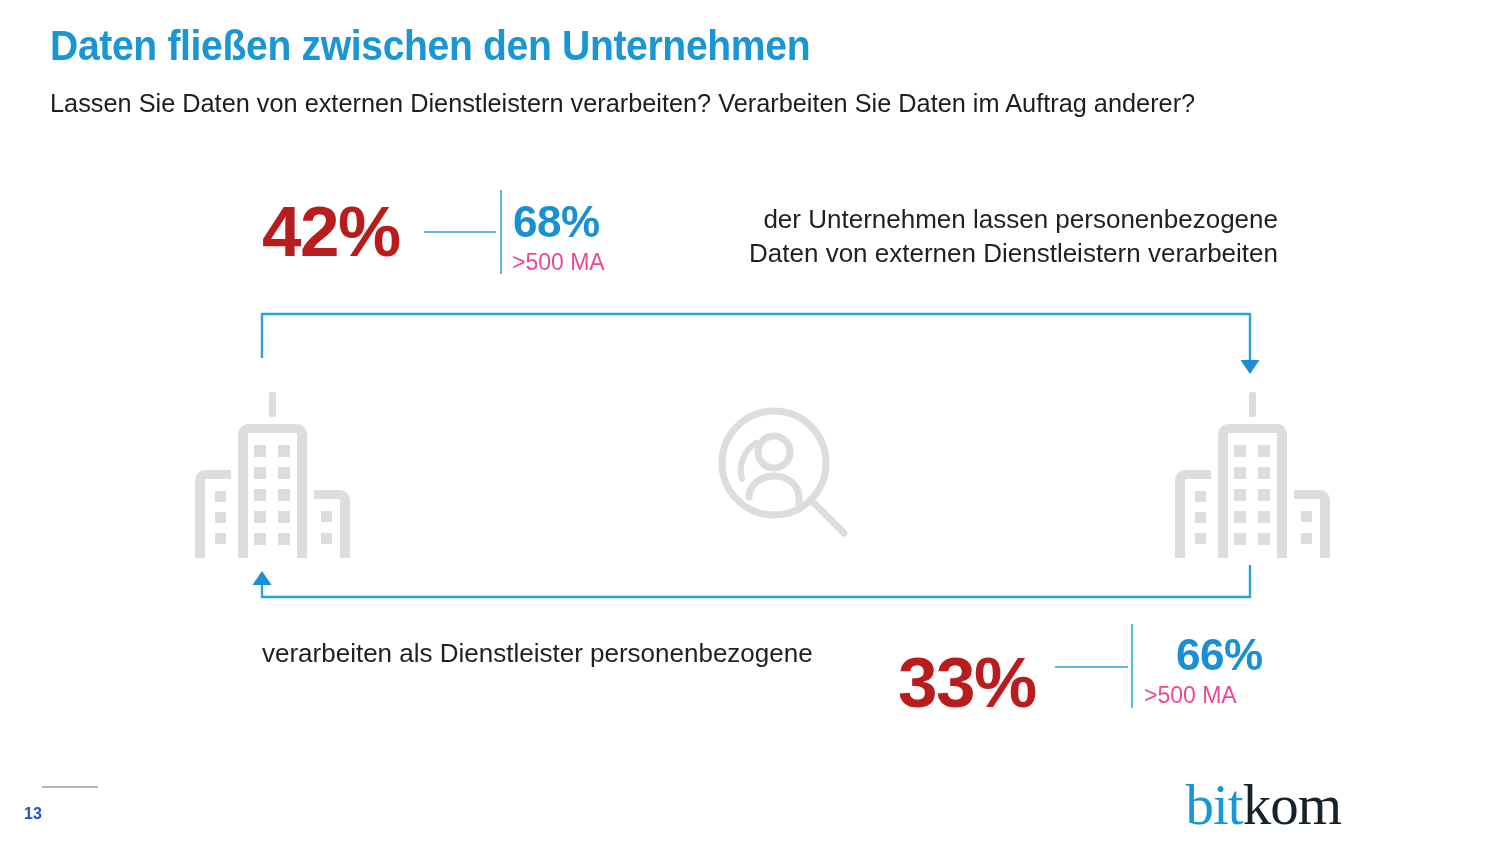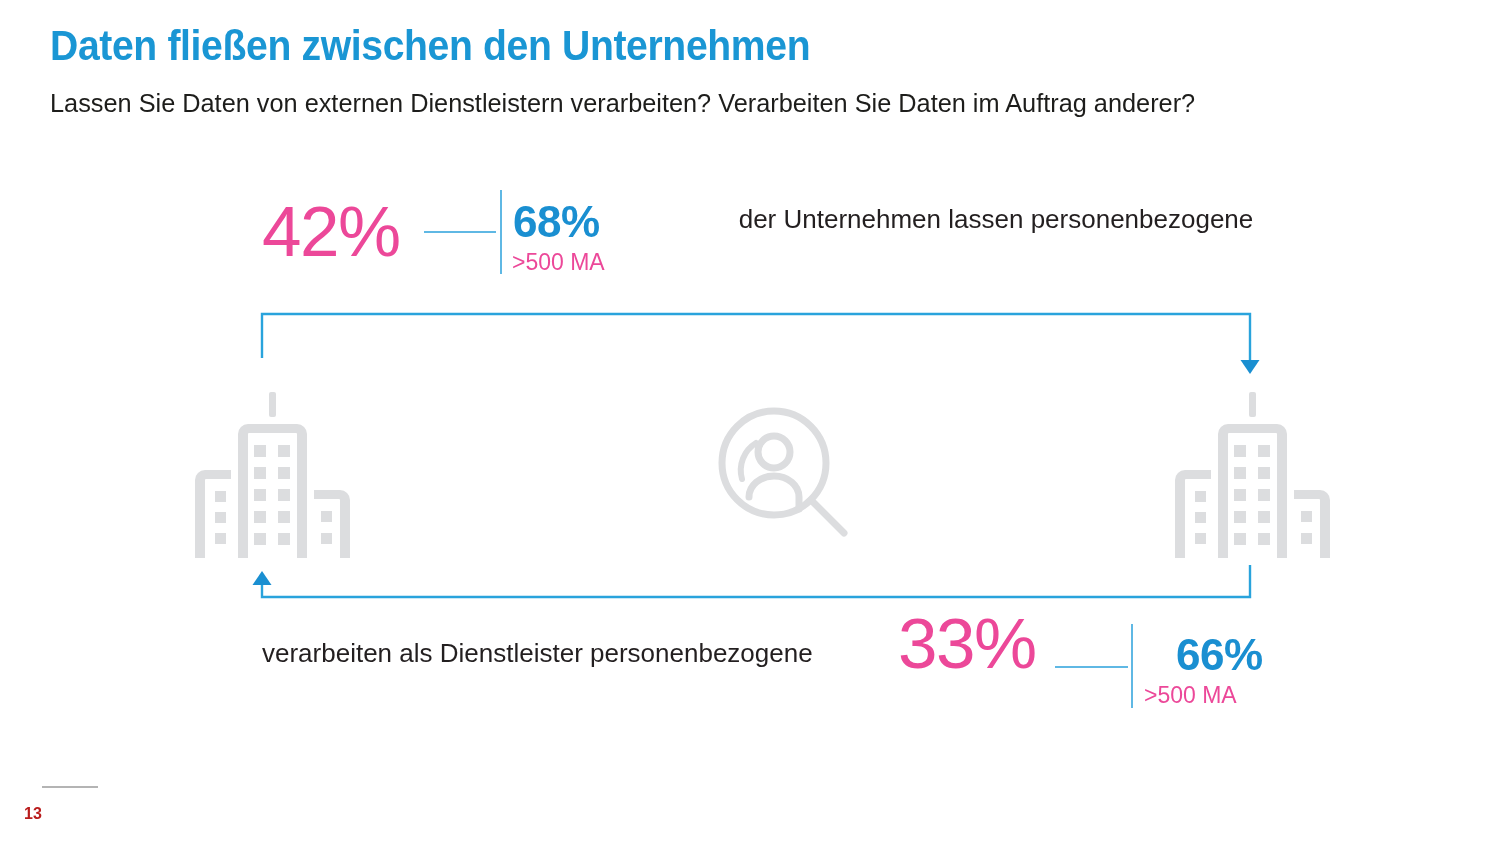--- a/index.html
+++ b/index.html
@@ -44,22 +44,22 @@
     transform: scaleX(0.955);
     transform-origin: left top;
     white-space: nowrap;
     line-height: 1.2;
   }
 
   
   .big-pct {
     position: absolute;
     font-size: 71px;
-    font-weight: normal;
-    color: #ec4899;
+    font-weight: bold;
+    color: #b91c1c;
     letter-spacing: -1.5px;
     line-height: 1;
     white-space: nowrap;
   }
   .connector {
     position: absolute;
     height: 2px;
     background: #5fb8e4;
   }
   .divider {
@@ -91,25 +91,25 @@
     line-height: 1.32;
     color: #231f20;
   }
 
   
   #top-big      { left: 262px;  top: 196px; }
   #top-conn     { left: 424px;  top: 231px;  width: 72px; }
   #top-div      { left: 500px;  top: 190px;  height: 84px; }
   #top-subpct   { left: 513px;  top: 200px; }
   #top-subnote  { left: 512px;  top: 251px; }
-  #top-desc     { left: 658px;  top: 202px;  width: 620px; text-align: center; margin-left: 28px; }
+  #top-desc     { left: 658px;  top: 202px;  width: 620px; text-align: right; }
 
   
   #bot-desc     { left: 262px;  top: 636px;  width: 608px; text-align: left; }
-  #bot-big      { left: 898px;  top: 608px; }
+  #bot-big      { left: 898px;  top: 647px; }
   #bot-conn     { left: 1055px; top: 666px;  width: 73px; }
   #bot-div      { left: 1131px; top: 624px;  height: 84px; }
   #bot-subpct   { left: 1145px; top: 633px; margin-left: 31px; }
   #bot-subnote  { left: 1144px; top: 684px; }
 
   
   .flow { position: absolute; }
   #flow-top    { left: 250px;  top: 312px;  width: 1012px; height: 70px; }
   #flow-bottom { left: 250px;  top: 565px;  width: 1012px; height: 48px; }
 
@@ -127,21 +127,21 @@
     width: 56px;
     height: 2px;
     background: #b4b4b4;
   }
   #footer-page {
     position: absolute;
     left: 24px;
     top: 806px;
     font-size: 16px;
     font-weight: bold;
-    color: #b91c1c;
+    color: #1d4ed8;
     line-height: 1;
   }
   #footer-note {
     position: absolute;
     left: 44px;
     top: 806px;
     font-size: 17px;
     color: #58595b;
     line-height: 1;
     white-space: nowrap;
@@ -170,20 +170,21 @@
   <div class="big-pct" id="top-big">42%</div>
 
   <div class="connector" id="top-conn"></div>
   <div class="divider" id="top-div"></div>
 
   <div class="sub-pct" id="top-subpct">68%</div>
   <div class="sub-note" id="top-subnote">&gt;500 MA</div>
 
   <div class="desc" id="top-desc">
     <div>der Unternehmen lassen personenbezogene</div>
+    <div>Daten von externen Dienstleistern verarbeiten</div>
   </div>
 
   <div class="flow" id="flow-top">
     <svg width="1012" height="70" viewBox="0 0 1012 70" xmlns="http://www.w3.org/2000/svg">
       <g fill="none" stroke="#29a3dc" stroke-width="2.4">
         <path d="M12,46 L12,2 L1000,2 L1000,52"></path>
       </g>
       <path d="M1000,62 L990.5,48 L1009.5,48 Z" fill="#1a8fd1"></path>
     </svg>
   </div>
@@ -280,14 +281,17 @@
   <div class="big-pct" id="bot-big">33%</div>
 
   <div class="connector" id="bot-conn"></div>
   <div class="divider" id="bot-div"></div>
 
   <div class="sub-pct" id="bot-subpct">66%</div>
   <div class="sub-note" id="bot-subnote">&gt;500 MA</div>
 
   <div id="footer-rule"></div>
   <div id="footer-page">13</div>
+  <div id="logo">
+    <span class="part-bit">bit</span><span class="part-kom">kom</span>
+  </div>
 
 </div>
 
 </body></html>

